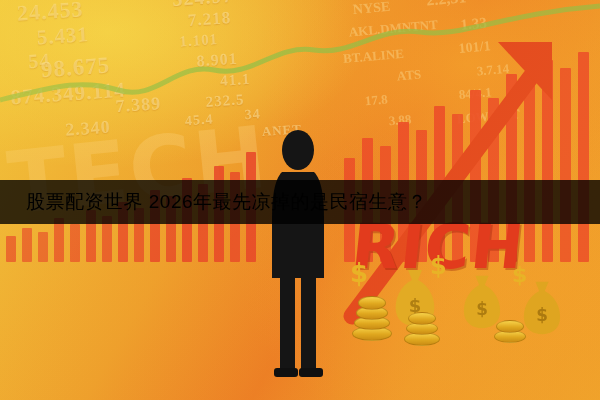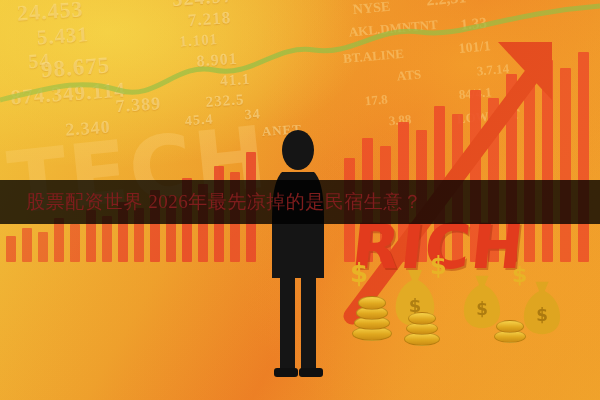--- a/index.html
+++ b/index.html
@@ -129,23 +129,23 @@
     top: 180px;
     width: 600px;
     height: 44px;
     background: rgba(0,0,0,0.78);
     display: flex;
     align-items: center;
     padding-left: 26px;
     box-sizing: border-box;
   }
   .title-text {
-    color: #7f1d1d;
+    color: #000000;
     font-size: 19px;
-    font-family: Liberation Serif, serif;
+    font-family: Liberation Sans, sans-serif;
     letter-spacing: 0.5px;
     white-space: nowrap;
   }
 </style>
 </head>
 <body>
 
 <div id="stage">
 
   <div class="bg-base"></div>

